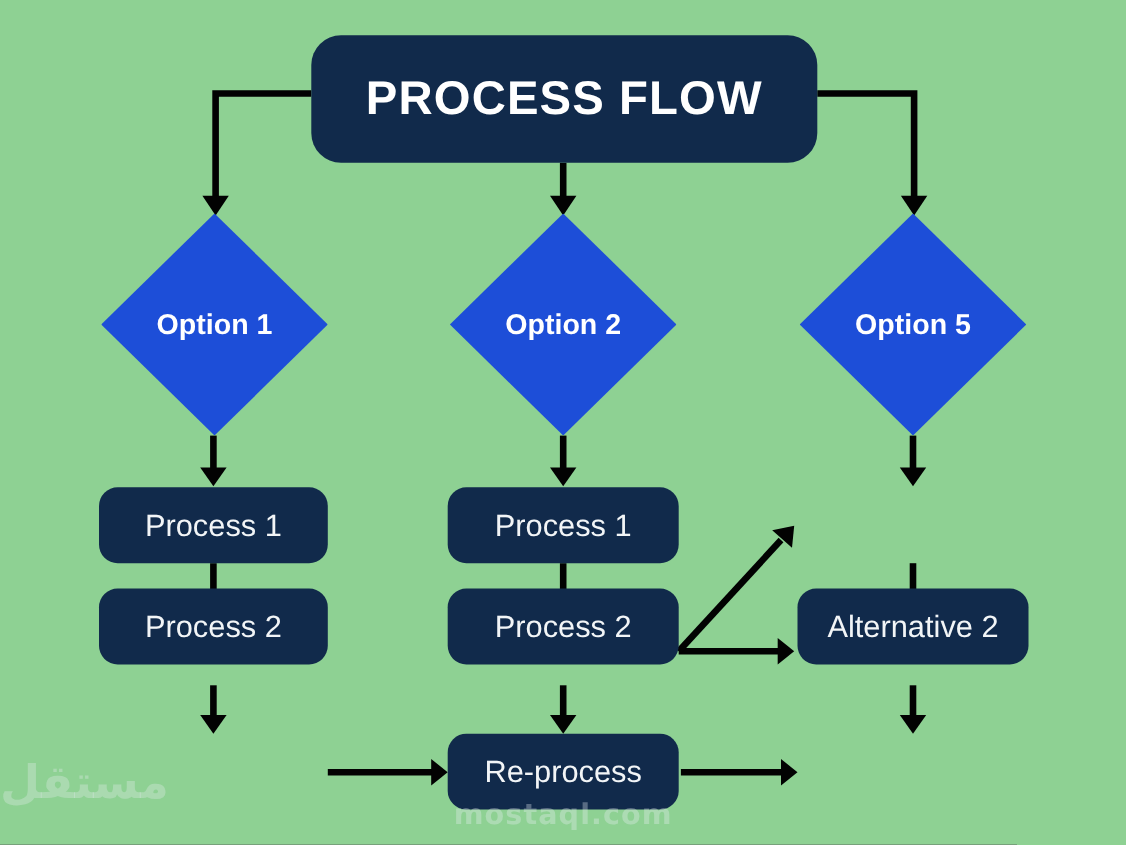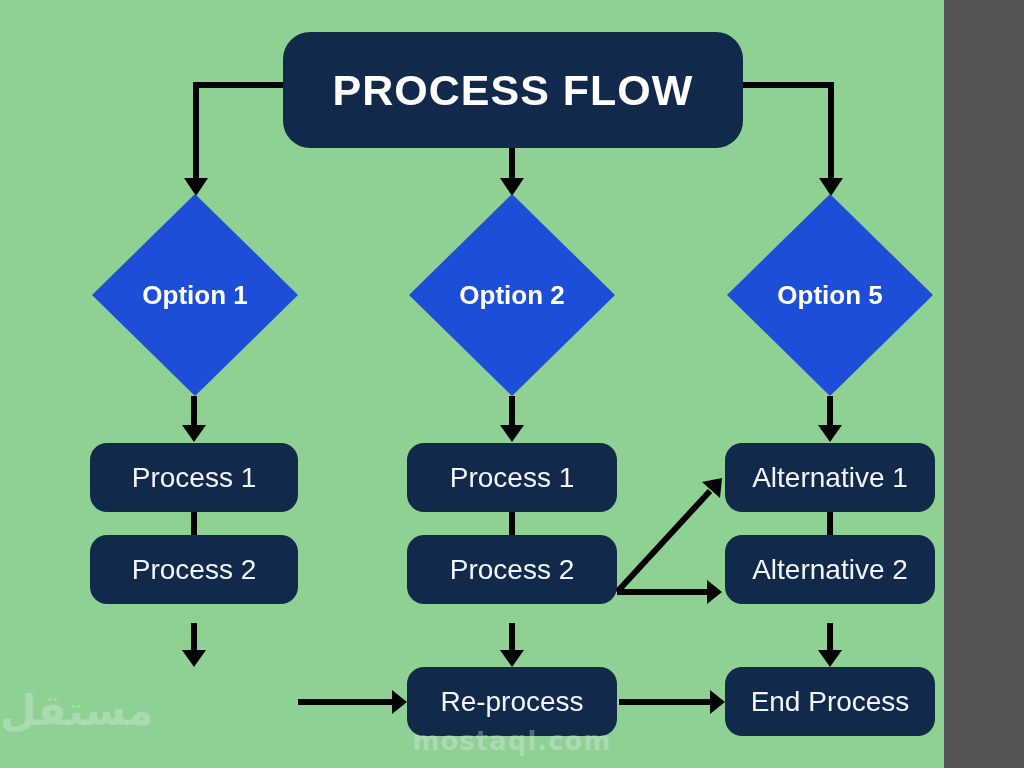--- a/index.html
+++ b/index.html
@@ -3,21 +3,21 @@
 <meta charset="utf-8">
 <style>
   html, body {
     margin: 0;
     padding: 0;
     background: #555;
     font-family: "Liberation Sans", sans-serif;
   }
   .canvas {
     position: relative;
-    width: 944px;
+    width: 1024px;
     height: 768px;
     background: #8ED193;
     overflow: hidden;
   }
   .arrow-layer {
     position: absolute;
     left: 0; top: 0;
     width: 1024px; height: 768px;
   }
   .node {
@@ -212,28 +212,22 @@
   <div class="node pbox col2 row1">
     <span>Process 1</span>
   </div>
   <div class="node pbox col2 row2">
     <span>Process 2</span>
   </div>
   <div class="node pbox col2 row3">
     <span>Re-process</span>
   </div>
 
-  <div class="node pbox col3 row1">
-    <span>Alternative 1</span>
-  </div>
   <div class="node pbox col3 row2">
     <span>Alternative 2</span>
-  </div>
-  <div class="node pbox col3 row3">
-    <span>End Process</span>
   </div>
 
   <div class="watermark">
     <div class="wm-logo">مستقل</div>
     <div class="wm-site">mostaql.com</div>
   </div>
 
 </div>
 
 </body></html>

